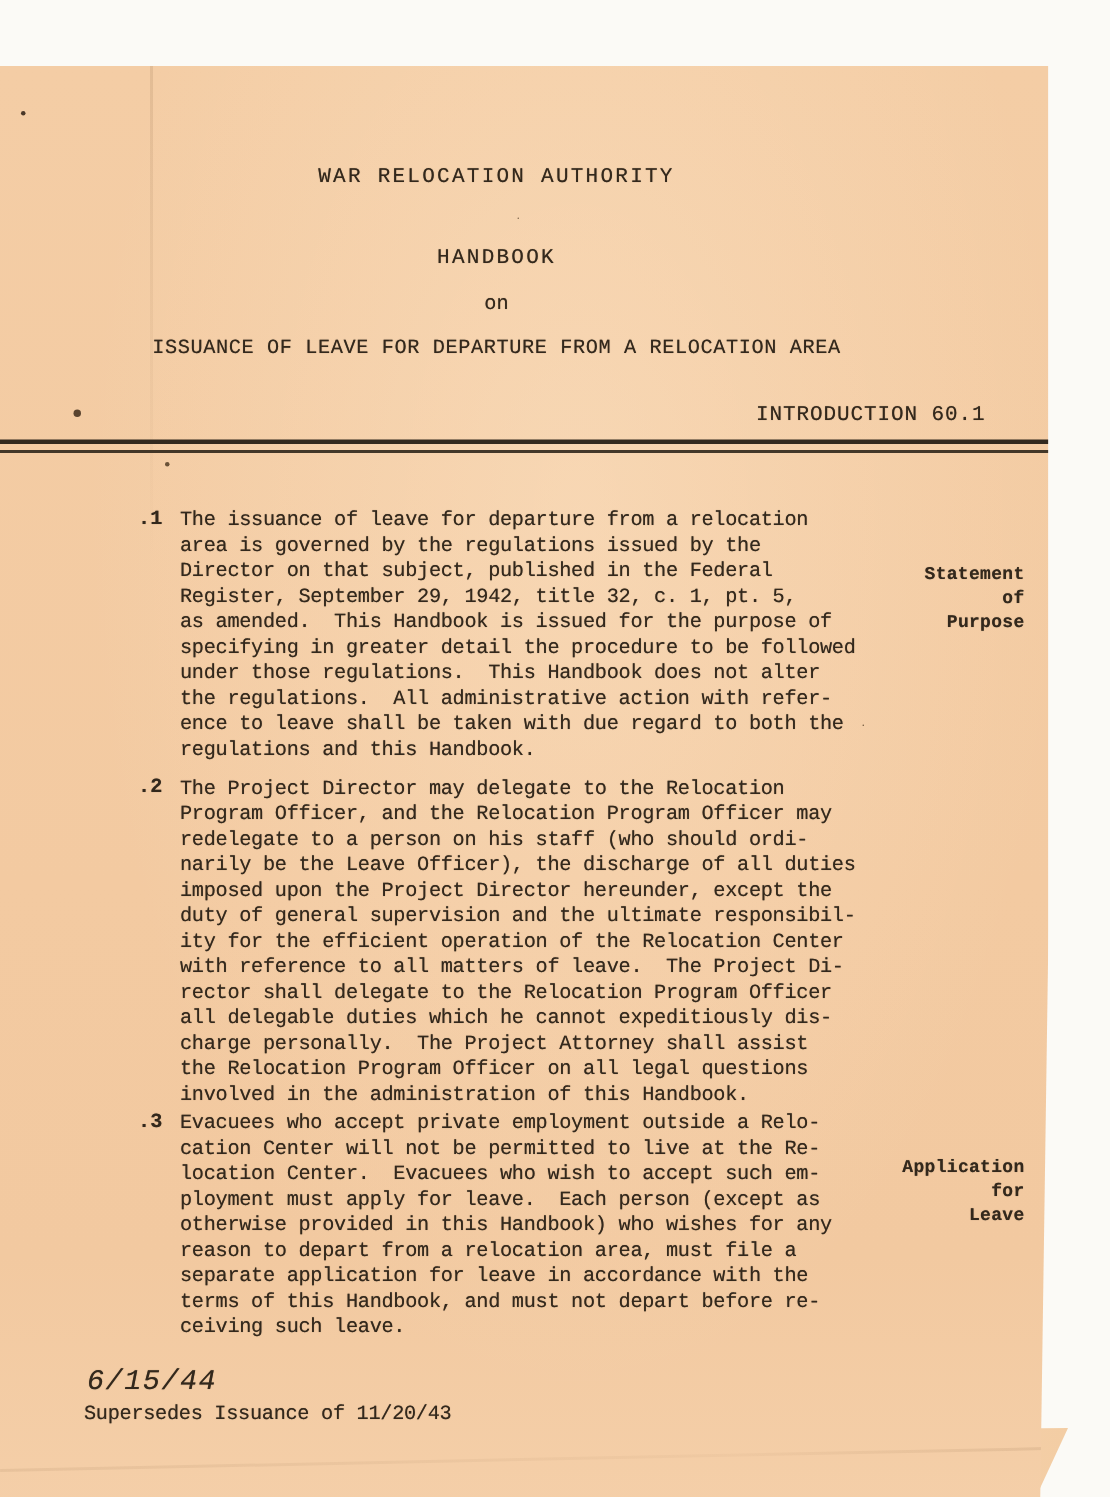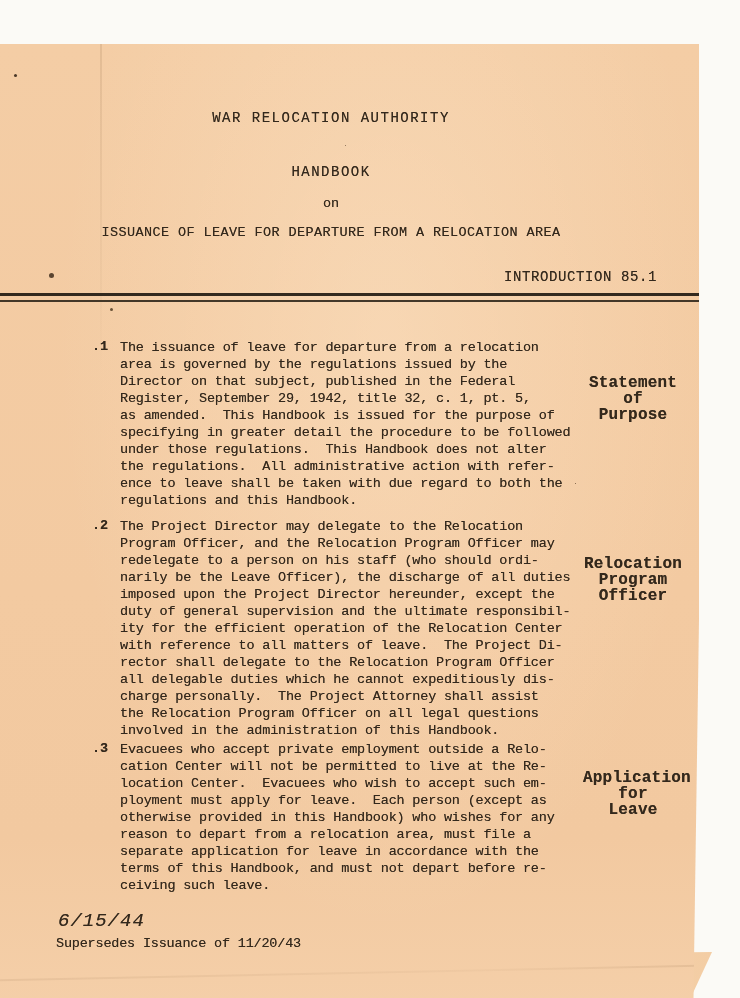--- a/index.html
+++ b/index.html
@@ -50,22 +50,22 @@
   .rule-a{position:absolute;left:0;top:249px;width:100%;height:3px;background:#221b12;opacity:.92;}
   .rule-b{position:absolute;left:0;top:256px;width:100%;height:2px;background:#2a2217;opacity:.88;}
   .para{position:absolute;left:92px;display:flex;align-items:flex-start;}
   .para-num{width:28px;font-size:13.5px;font-weight:bold;flex:none;}
   .para-text{
     width:470px;font-size:13.5px;line-height:17px;
     white-space:pre-wrap;letter-spacing:-.2px;
   }
   .p1{top:295px;} .p2{top:474px;} .p3{top:697px;}
   .side-label{
-    position:absolute;left:583px;width:100px;text-align:center;
-    font-size:16px;font-weight:bold;line-height:16px;
+    position:absolute;left:583px;width:100px;text-align:right;
+    font-size:12px;font-weight:bold;line-height:16px;
     white-space:pre-wrap;letter-spacing:.2px;
   }
   .sl1{top:331px;} .sl2{top:512px;} .sl3{top:726px;}
   .footer-date{
     position:absolute;left:58px;top:866px;
     font-size:19px;font-style:italic;letter-spacing:1px;white-space:nowrap;
   }
   .footer-supersedes{
     position:absolute;left:56px;top:892px;font-size:13.5px;white-space:nowrap;letter-spacing:-.2px;
   }
@@ -81,21 +81,21 @@
 <div class="paper">
   <div class="crease-v"></div>
   <div class="crease-h"></div>
   <div class="specks"></div>
 
   <div class="center-col h1 ink">WAR RELOCATION AUTHORITY</div>
   <div class="center-col h2 ink">HANDBOOK</div>
   <div class="center-col h4 ink">ISSUANCE OF LEAVE FOR DEPARTURE FROM A RELOCATION AREA</div>
   <div class="center-col h3 ink">on</div>
 
-  <div class="intro ink">INTRODUCTION 85.1</div>
+  <div class="intro ink">INTRODUCTION 60.1</div>
   <div class="rule-a"></div>
   <div class="rule-b"></div>
 
   <div class="para p1">
     <div class="para-num ink">.1</div>
     <div class="para-text ink">The issuance of leave for departure from a relocation
 area is governed by the regulations issued by the
 Director on that subject, published in the Federal
 Register, September 29, 1942, title 32, c. 1, pt. 5,
 as amended.  This Handbook is issued for the purpose of
@@ -118,23 +118,20 @@
 imposed upon the Project Director hereunder, except the
 duty of general supervision and the ultimate responsibil-
 ity for the efficient operation of the Relocation Center
 with reference to all matters of leave.  The Project Di-
 rector shall delegate to the Relocation Program Officer
 all delegable duties which he cannot expeditiously dis-
 charge personally.  The Project Attorney shall assist
 the Relocation Program Officer on all legal questions
 involved in the administration of this Handbook.</div>
   </div>
-  <div class="side-label sl2 ink">Relocation
-Program
-Officer</div>
 
   <div class="para p3">
     <div class="para-num ink">.3</div>
     <div class="para-text ink">Evacuees who accept private employment outside a Relo-
 cation Center will not be permitted to live at the Re-
 location Center.  Evacuees who wish to accept such em-
 ployment must apply for leave.  Each person (except as
 otherwise provided in this Handbook) who wishes for any
 reason to depart from a relocation area, must file a
 separate application for leave in accordance with the

